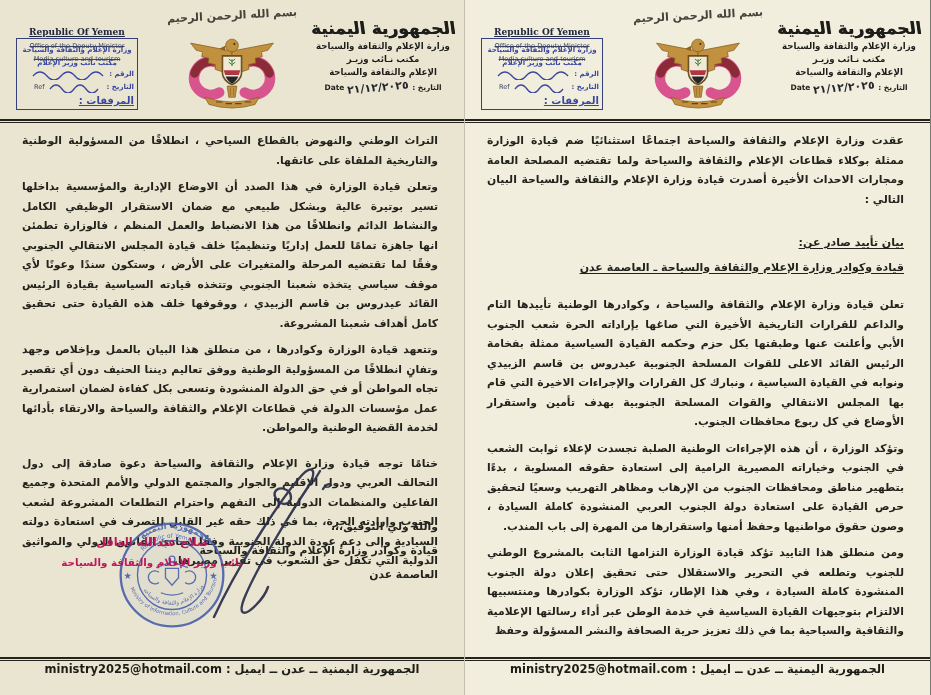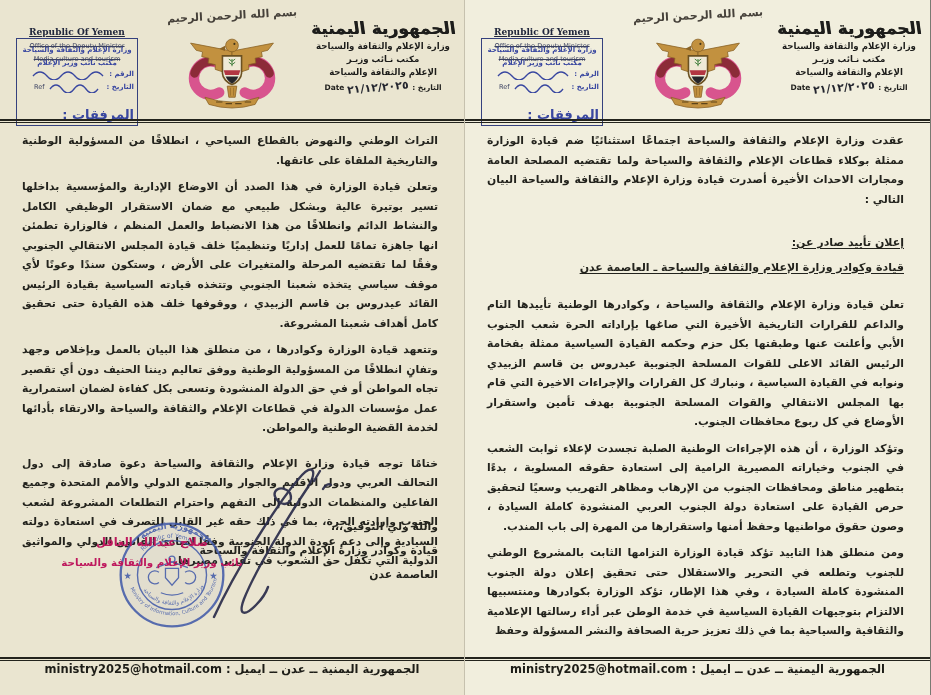--- a/index.html
+++ b/index.html
@@ -20,21 +20,21 @@
     text-align:center; text-decoration:underline; white-space:nowrap; }
   .sb-inner { border:1.5px solid #35417e; margin-top:1px; padding:2px 3px 3px; position:relative; min-height:72px; }
   .sb-row { position:relative; height:13px; text-align:center; }
   .sb-en { font-size:6.6px; color:#3a4160; text-decoration:line-through; white-space:nowrap;
     position:absolute; left:50%; top:1px; transform:translateX(-50%); }
   .sb-ar { font-size:7px; font-weight:bold; color:#3947a0; white-space:nowrap;
     position:absolute; left:50%; top:5px; transform:translateX(-50%); direction:rtl; }
   .sb-line { display:flex; align-items:center; gap:2px; height:13px; direction:rtl; }
   .sb-lbl { font-size:7px; font-weight:bold; color:#3947a0; white-space:nowrap; }
   .sb-ref { font-size:6.5px; color:#3a4160; direction:ltr; }
-  .sb-att { font-size:13px; font-weight:bold; color:#3947a0; direction:rtl; margin-top:14px;text-decoration:underline; }
+  .sb-att { font-size:10px; font-weight:bold; color:#3947a0; direction:rtl; margin-top:2px;text-decoration:underline; }
 
   .ministry-block { position:absolute; top:18px; right:8px; width:146px; text-align:center;
     direction:rtl; color:#1d1d1b; }
   .mb-callig { font-size:17px; font-weight:bold; letter-spacing:-1px; transform:skewX(8deg);
     text-shadow:0.4px 0 #1d1d1b; white-space:nowrap; }
   .mb-line { font-size:8.6px; font-weight:bold; margin-top:3px; white-space:nowrap; }
   .mb-spaced { letter-spacing:2px; }
   .date-row { margin-top:4px; display:flex; direction:rtl; justify-content:center; align-items:center; gap:3px; }
   .date-lbl, .date-word { font-size:7.5px; font-weight:bold; color:#22221f; white-space:nowrap; }
   .date-hand { font-size:11px; font-weight:bold; color:#23252e; transform:rotate(-5deg); white-space:nowrap; }
@@ -277,21 +277,21 @@
           <span class="date-lbl">التاريخ :</span>
           <span class="date-hand">٢١/١٢/٢٠٢٥</span>
           <span class="date-word">Date</span>
         </div>
       </div>
     </div>
     <div class="rule"></div>
 
     <div class="body">
       <p class="mb-wide">عقدت وزارة الإعلام والثقافة والسياحة اجتماعًا استثنائيًا ضم قيادة الوزارة ممثلة بوكلاء قطاعات الإعلام والثقافة والسياحة ولما تقتضيه المصلحة العامة ومجارات الاحداث الأخيرة أصدرت قيادة وزارة الإعلام والثقافة والسياحة البيان التالي :</p>
-      <p class="u-head">إعلان تأييد صادر عن:</p>
+      <p class="u-head">بيان تأييد صادر عن:</p>
       <p class="u-head mb-head">قيادة وكوادر وزارة الإعلام والثقافة والسياحة ـ العاصمة عدن</p>
       <p>تعلن قيادة وزارة الإعلام والثقافة والسياحة ، وكوادرها الوطنية تأييدها التام والداعم للقرارات التاريخية الأخيرة التي صاغها بإراداته الحرة شعب الجنوب الأبي وأعلنت عنها وطبقتها بكل حزم وحكمه القيادة السياسية ممثلة بفخامة الرئيس القائد الاعلى للقوات المسلحة الجنوبية عيدروس بن قاسم الزبيدي ونوابه في القيادة السياسية ، ونبارك كل القرارات والإجراءات الاخيرة التي قام بها المجلس الانتقالي والقوات المسلحة الجنوبية بهدف تأمين واستقرار الأوضاع في كل ربوع محافظات الجنوب.</p>
       <p>وتؤكد الوزارة ، أن هذه الإجراءات الوطنية الصلبة تجسدت لإعلاء ثوابت الشعب في الجنوب وخياراته المصيرية الرامية إلى استعادة حقوقه المسلوبة ، بدءًا بتطهير مناطق ومحافظات الجنوب من الإرهاب ومظاهر التهريب وسعيًا لتحقيق حرص القيادة على استعادة دولة الجنوب العربي المنشودة كاملة السيادة ، وصون حقوق مواطنيها وحفظ أمنها واستقرارها من المهرة إلى باب المندب.</p>
       <p>ومن منطلق هذا التاييد تؤكد قيادة الوزارة التزامها الثابت بالمشروع الوطني للجنوب وتطلعه في التحرير والاستقلال حتى تحقيق إعلان دولة الجنوب المنشودة كاملة السيادة ، وفي هذا الإطار، تؤكد الوزارة بكوادرها ومنتسبيها الالتزام بتوجيهات القيادة السياسية في خدمة الوطن عبر أداء رسالتها الإعلامية والثقافية والسياحية بما في ذلك تعزيز حرية الصحافة والنشر المسؤولة وحفظ</p>
     </div>
 
     <div class="footer">
       <div class="footer-rule"></div>
       <div class="footer-text">الجمهورية اليمنية ــ عدن ــ ايميل : ministry2025@hotmail.com</div>
     </div>

